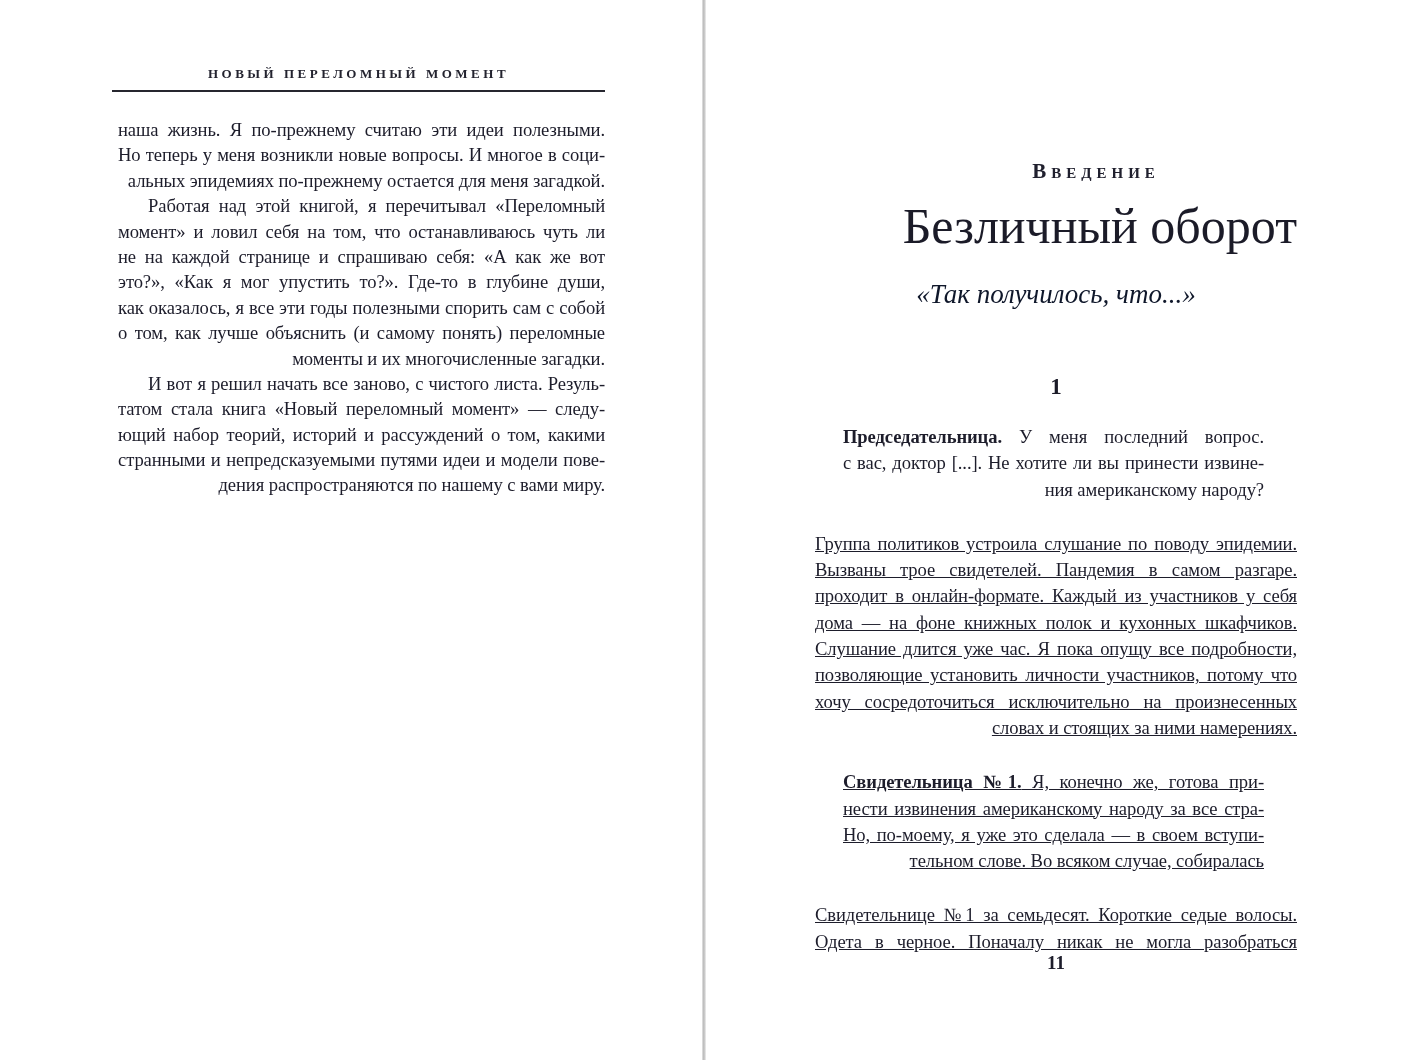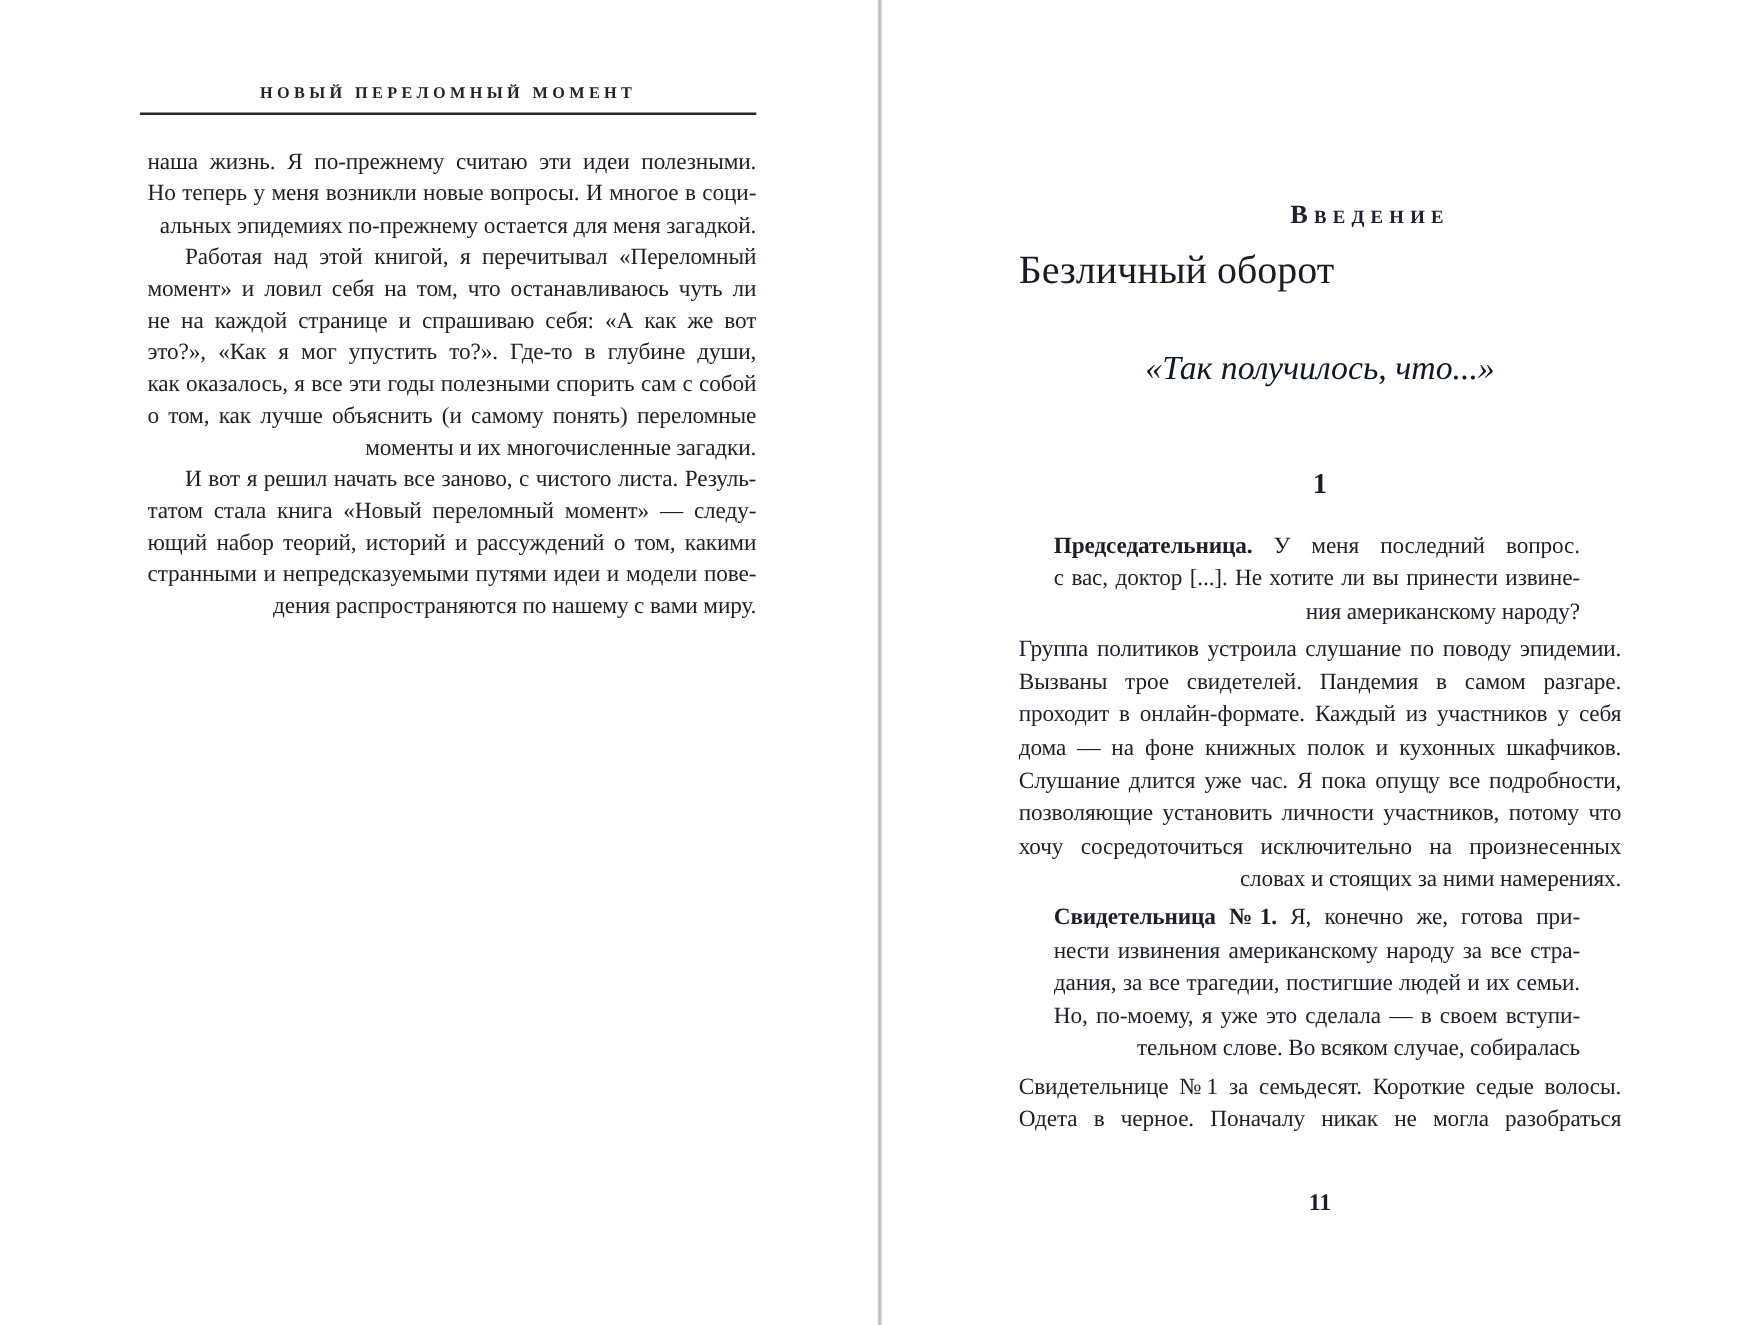--- a/index.html
+++ b/index.html
@@ -24,41 +24,41 @@
   }
   
   .lp-body{
     position:absolute;left:118px;top:117px;width:487px;
     font-size:18.6px;--lh:25.4px;letter-spacing:-0.1px;
   }
   .rp-body{
     position:absolute;left:815px;top:424px;width:482px;
     font-size:18.6px;--lh:26.3px;letter-spacing:-0.1px;
   }
-  .rp-body .block + .block{margin-top:4px;}
+  .rp-body .block + .block{margin-top:28px;text-decoration:underline;}
   .block.dialogue{margin-left:28px;margin-right:33px;}
   
   .tline{
     height:var(--lh);line-height:var(--lh);
     text-align:justify;text-justify:inter-word;overflow:hidden;
   }
   .tline::after{content:"";display:inline-block;width:100%;}
   .tline.last{text-align:right;}
   .tline.last::after{content:none;}
   .tline.first{text-indent:30px;}
   .tline b{font-weight:700;}
   
   .rp-kicker{
     position:absolute;left:855px;top:159px;width:482px;text-align:center;
     font-variant:small-caps;font-size:21px;font-weight:600;letter-spacing:5px;
     color:#20202e;
   }
   .rp-title{
-    position:absolute;left:815px;top:197px;width:482px;text-align:left;
-    font-size:32px;font-weight:400;color:#1b1b28;
+    position:absolute;left:815px;top:197px;width:482px;text-align:right;
+    font-size:50px;font-weight:400;color:#1b1b28;
   }
   .rp-subtitle{
     position:absolute;left:815px;top:251px;width:482px;text-align:center;
     font-size:27px;font-style:italic;color:#0f172a;margin-top:28px;
   }
   .rp-secnum{
     position:absolute;left:815px;top:374px;width:482px;text-align:center;
     font-size:23px;font-weight:700;color:#1b1b28;
   }
   .page-num{
@@ -116,21 +116,20 @@
         <div class="tline">проходит в онлайн-формате. Каждый из участников у себя</div>
         <div class="tline">дома — на фоне книжных полок и кухонных шкафчиков.</div>
         <div class="tline">Слушание длится уже час. Я пока опущу все подробности,</div>
         <div class="tline">позволяющие установить личности участников, потому что</div>
         <div class="tline">хочу сосредоточиться исключительно на произнесенных</div>
         <div class="tline last">словах и стоящих за ними намерениях.</div>
       </div>
       <div class="block dialogue">
         <div class="tline"><b>Свидетельница №1.</b> Я, конечно же, готова при-</div>
         <div class="tline">нести извинения американскому народу за все стра-</div>
-        <div class="tline">дания, за все трагедии, постигшие людей и их семьи.</div>
         <div class="tline">Но, по-моему, я уже это сделала — в своем вступи-</div>
         <div class="tline last">тельном слове. Во всяком случае, собиралась сделать.</div>
       </div>
       <div class="block para">
         <div class="tline">Свидетельнице №1 за семьдесят. Короткие седые волосы.</div>
         <div class="tline">Одета в черное. Поначалу никак не могла разобраться</div>
       </div>
     </div>
   <div class="page-num">11</div>
 </div>

